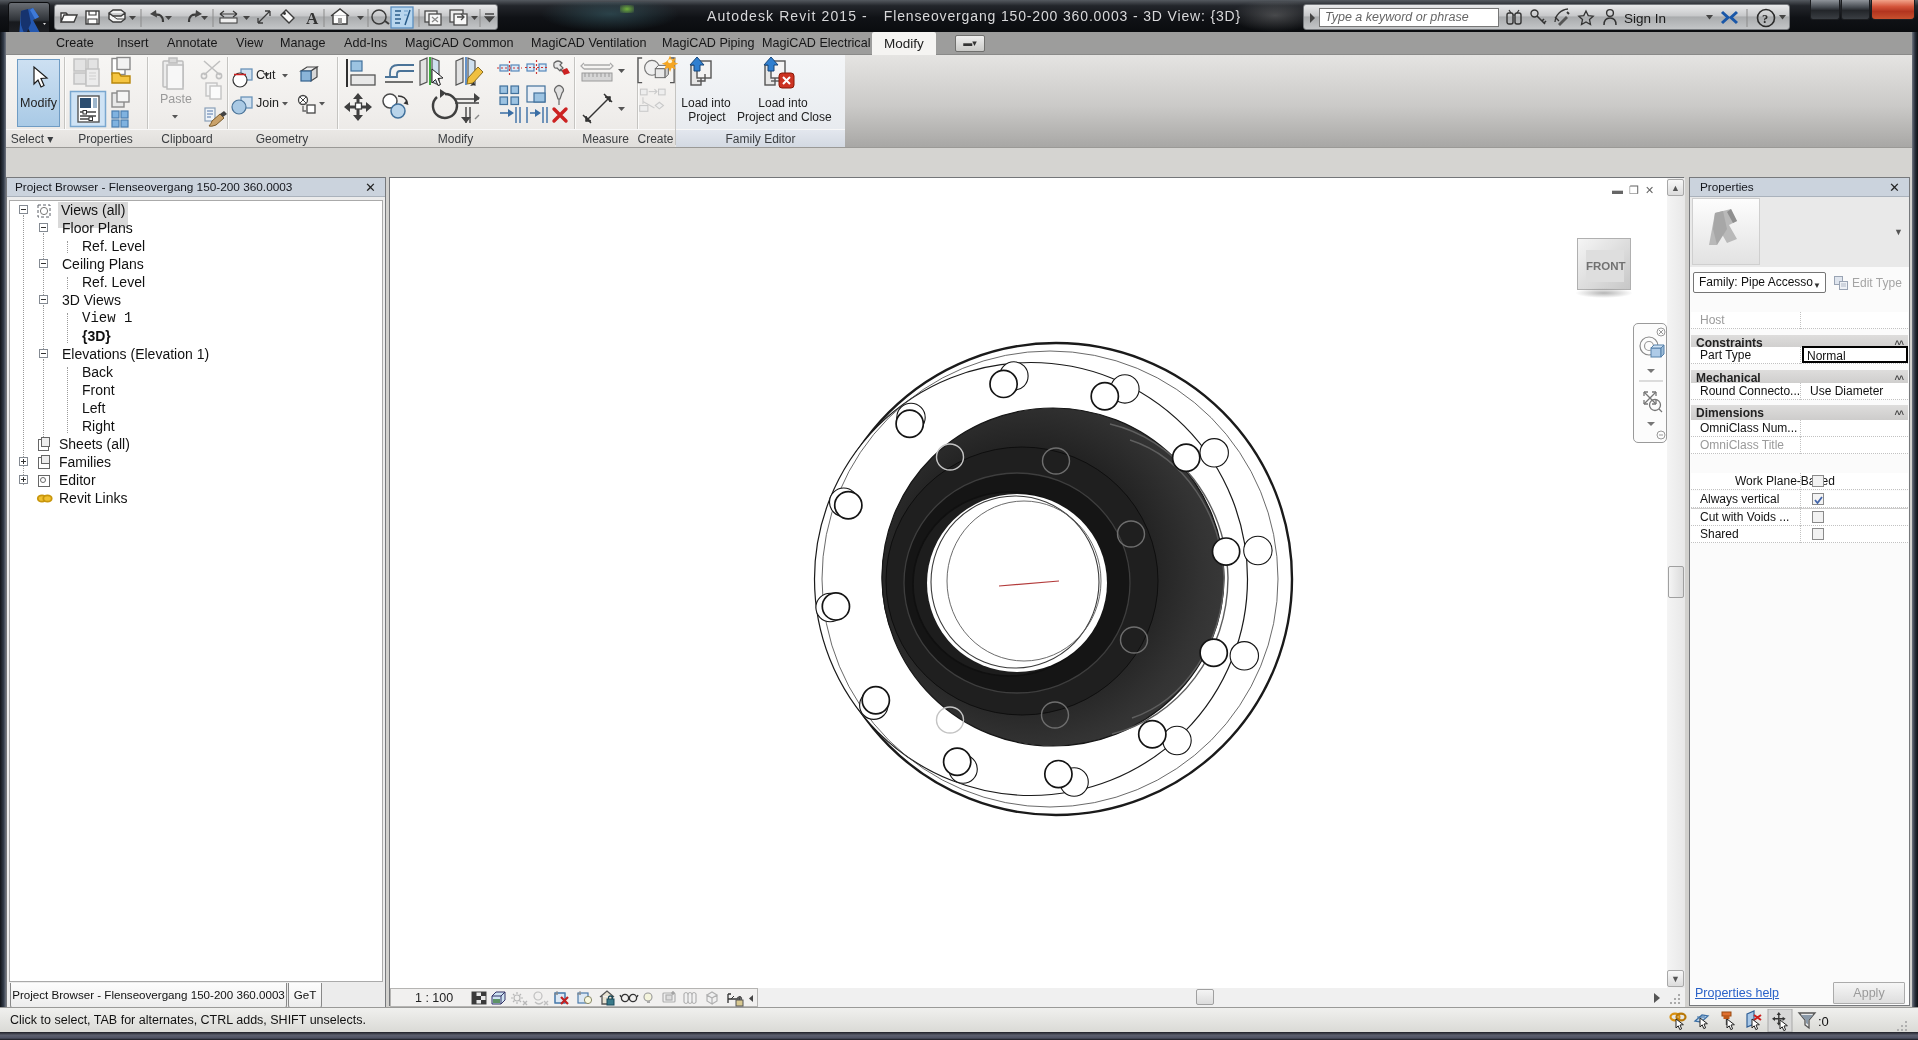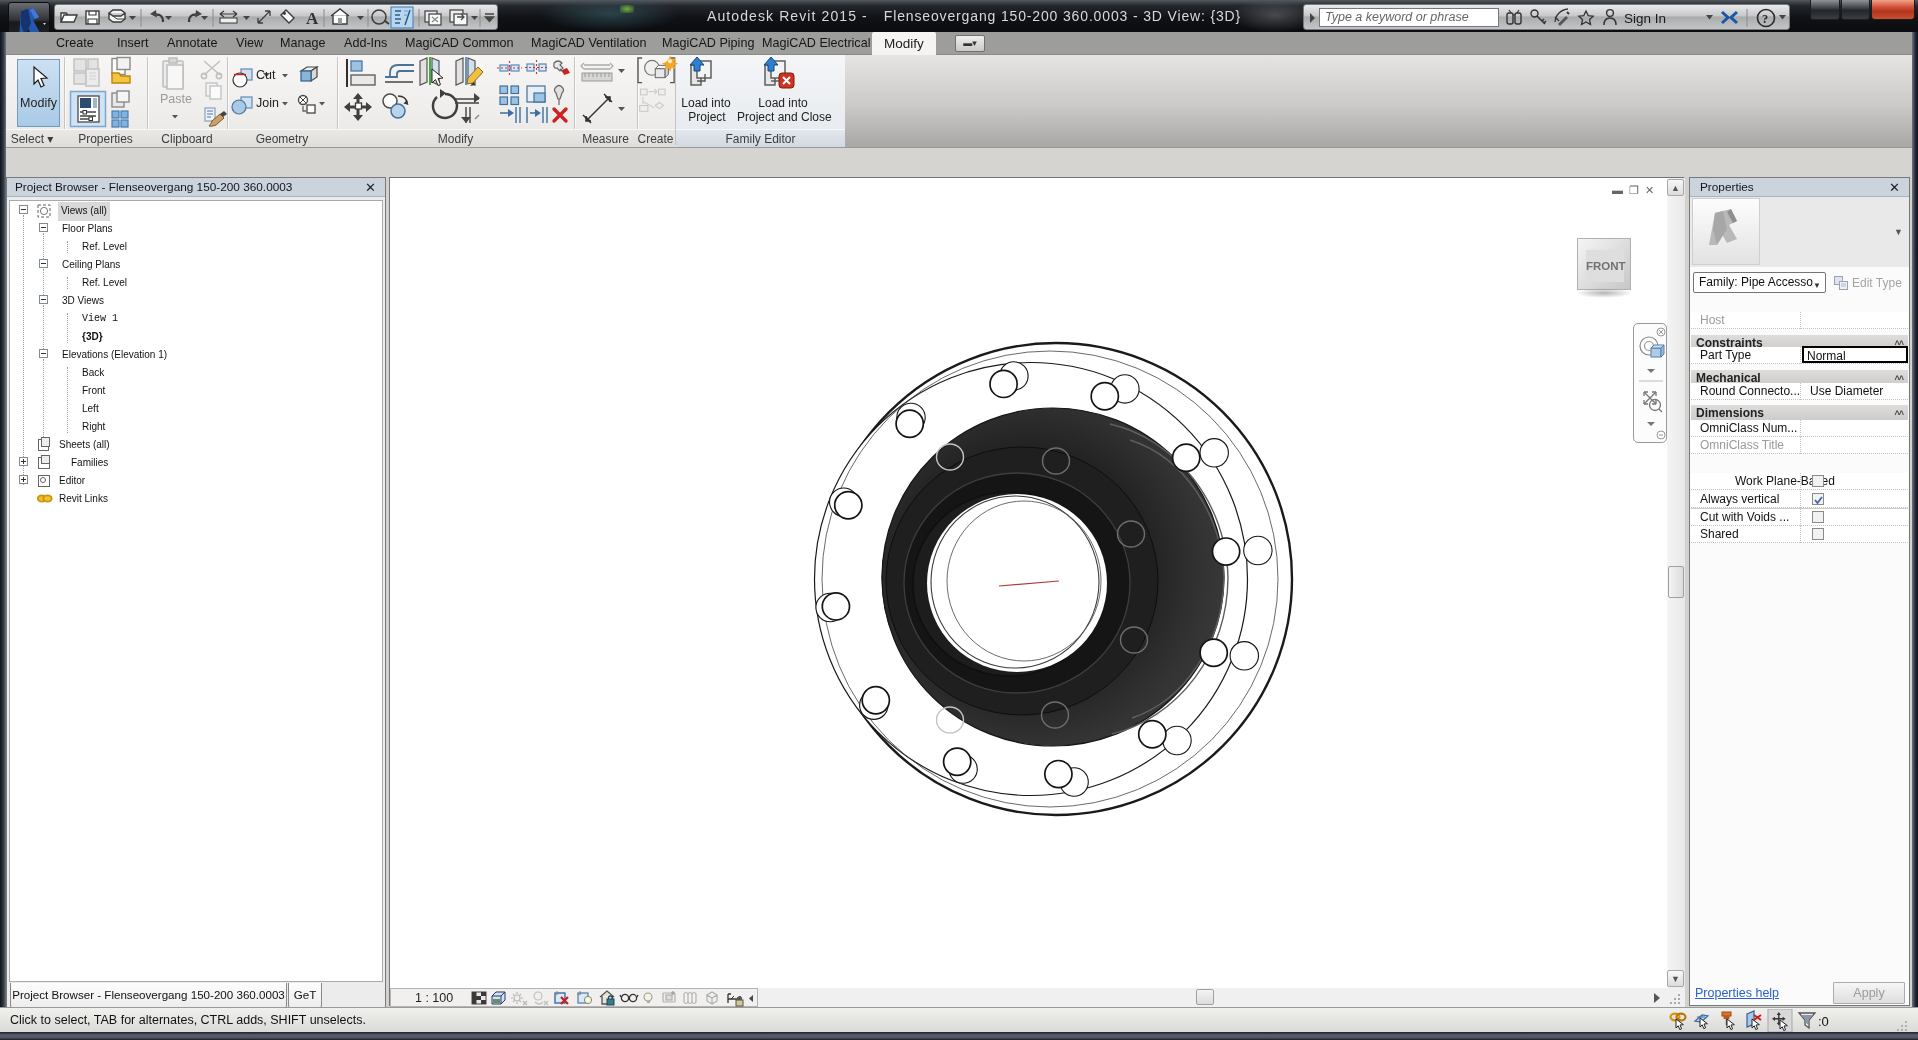--- a/index.html
+++ b/index.html
@@ -63,21 +63,21 @@
 #statusbar { left:0px; top:1007px; width:1918px; height:25px; border-top:1px solid #9a9a98;
   background:linear-gradient(#f0f0ee,#dadad6); }
 #statustext { left:10px; top:1013px; font-size:12.5px; color:#111; }
 
 
 #pb { left:6px; top:177px; width:380px; height:834px; background:#ececec; border:1px solid #77797c; }
 #pb-title { position:absolute; left:0; top:0; width:378px; height:19px;
   background:#cbd3dd; border-bottom:1px solid #aab2bc;
   font-size:11.8px; color:#14161c; line-height:19px; padding-left:8px; }
 #pb-tree { position:absolute; left:2px; top:22px; width:374px; height:782px; background:#fff; border:1px solid #aaa; overflow:hidden; }
-.ti { position:absolute; font-size:10px; color:#111; height:19px; line-height:17px; white-space:pre; }
+.ti { position:absolute; font-size:14px; color:#111; height:26px; line-height:17px; white-space:pre; }
 .vdot { position:absolute; width:1px; border-left:1px dotted #9a9a9a; }
 .exp { position:absolute; width:9px; height:9px; background:#fff; border:1px solid #848a92; }
 .exp i { position:absolute; left:1px; top:3px; width:5px; height:1px; background:#333; }
 .exp b { position:absolute; left:3px; top:1px; width:1px; height:5px; background:#333; }
 .exp.plus i { top:3px; }
 #pb-tabs { position:absolute; left:0px; top:805px; width:378px; height:28px; background:#ececec; }
 .pbtab { position:absolute; top:0px; height:26px; background:linear-gradient(#fdfdfd,#ececec); border:1px solid #888;
   border-top:none; border-radius:0 0 4px 4px; font-size:11.6px; color:#111; text-align:center; white-space:nowrap; overflow:hidden; }
 
 
@@ -537,21 +537,21 @@
       <div class="ti" style="left:72px; top:73px;">Ref. Level</div>
       <div class="ti" style="left:52px; top:91px;">3D Views</div>
       <div class="ti" style="left:72px; top:109px;font-family:Liberation Mono, monospace;">View 1</div>
       <div class="ti" style="left:72px; top:127px; font-weight:bold;">{3D}</div>
       <div class="ti" style="left:52px; top:145px;">Elevations (Elevation 1)</div>
       <div class="ti" style="left:72px; top:163px;">Back</div>
       <div class="ti" style="left:72px; top:181px;">Front</div>
       <div class="ti" style="left:72px; top:199px;">Left</div>
       <div class="ti" style="left:72px; top:217px;">Right</div>
       <div class="ti" style="left:49px; top:235px;">Sheets (all)</div>
-      <div class="ti" style="left:61px; top:253px;">Families</div>
+      <div class="ti" style="left:49px; top:253px;">Families</div>
       <div class="ti" style="left:49px; top:271px;">Editor</div>
       <div class="ti" style="left:49px; top:289px;">Revit Links</div>
       <svg class="abs" style="left:26px; top:2px;" width="18" height="308">
         <g fill="none" stroke="#5a5f66" stroke-width="1">
           <rect x="2" y="2" width="12" height="12" stroke-dasharray="3 2"></rect>
           <circle cx="8" cy="8" r="3.6" stroke="#777"></circle>
         </g>
         <g fill="#fff" stroke="#666" stroke-width="1">
           <rect x="2.5" y="236.5" width="10" height="11"></rect>
             <rect x="5.5" y="234.5" width="8" height="9" fill="#eee"></rect>

